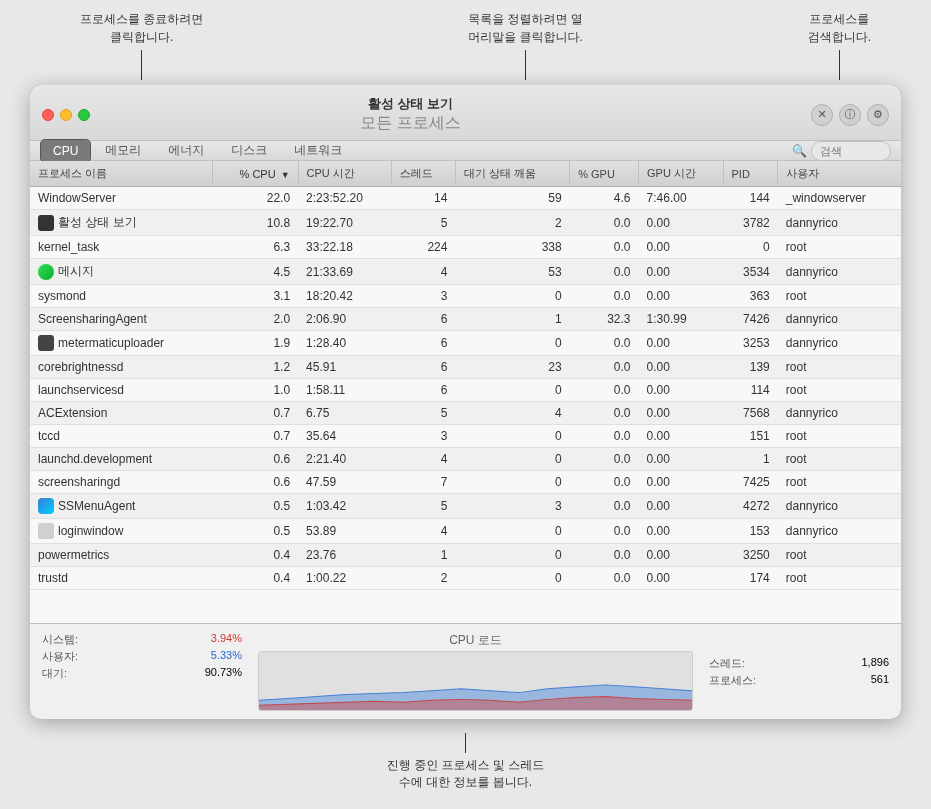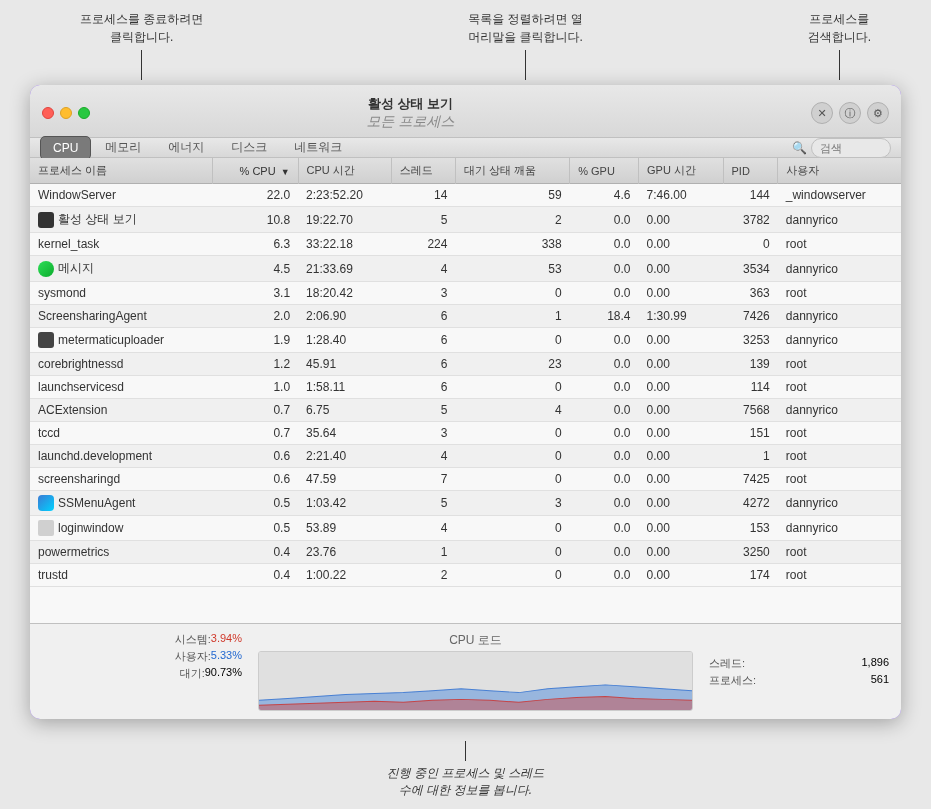--- a/index.html
+++ b/index.html
@@ -36,25 +36,24 @@
       height: 30px;
       background: #333;
       margin: 4px auto 0;
     }
 
     .bottom-annotation {
       position: absolute;
       bottom: 0;
       left: 0; right: 0;
       text-align: center;
-      padding-bottom: 10px;
+      padding-bottom: 18px;
       font-size: 12px;
       color: #333;
       pointer-events: none;
-      font-style: italic;
     }
 
     .bottom-annotation-line {
       width: 1px;
       height: 20px;
       background: #333;
       margin: 0 auto 4px;
     }
 
     .window {
@@ -100,23 +99,22 @@
       flex: 1;
       text-align: center;
       margin-left: -80px;
     }
     .window-title {
       font-size: 13px;
       font-weight: 600;
       color: #333;
     }
     .window-subtitle {
-      font-size: 14px;
+      font-size: 16px;
       color: #888;
-      font-style: italic;
     }
 
     .toolbar {
       display: flex;
       align-items: center;
       gap: 6px;
       margin-left: auto;
     }
 
     .toolbar-btn {
@@ -270,21 +268,21 @@
 
     .stats-left {
       display: flex;
       flex-direction: column;
       gap: 2px;
       min-width: 200px;
     }
 
     .stat-row {
       display: flex;
-      justify-content: flex-end;
+      justify-content: space-between;
       font-size: 11px;
     }
 
     .stat-label { color: #555; }
     .stat-value { font-weight: 500; }
     .stat-red { color: #d0392b; }
     .stat-blue { color: #2469d0; }
 
     .cpu-chart-section {
       flex: 1;
@@ -471,21 +469,21 @@
           <tr>
             <td>
               <div class="process-cell">
                 <span>ScreensharingAgent</span>
               </div>
             </td>
             <td class="num">2.0</td>
             <td>2:06.90</td>
             <td class="num">6</td>
             <td class="num">1</td>
-            <td class="num">18.4</td>
+            <td class="num">32.3</td>
             <td>1:30.99</td>
             <td class="num">7426</td>
             <td>dannyrico</td>
           </tr>
           <tr>
             <td>
               <div class="process-cell">
                 <span class="process-icon icon-dark"></span>
                 <span>metermaticuploader</span>
               </div>

